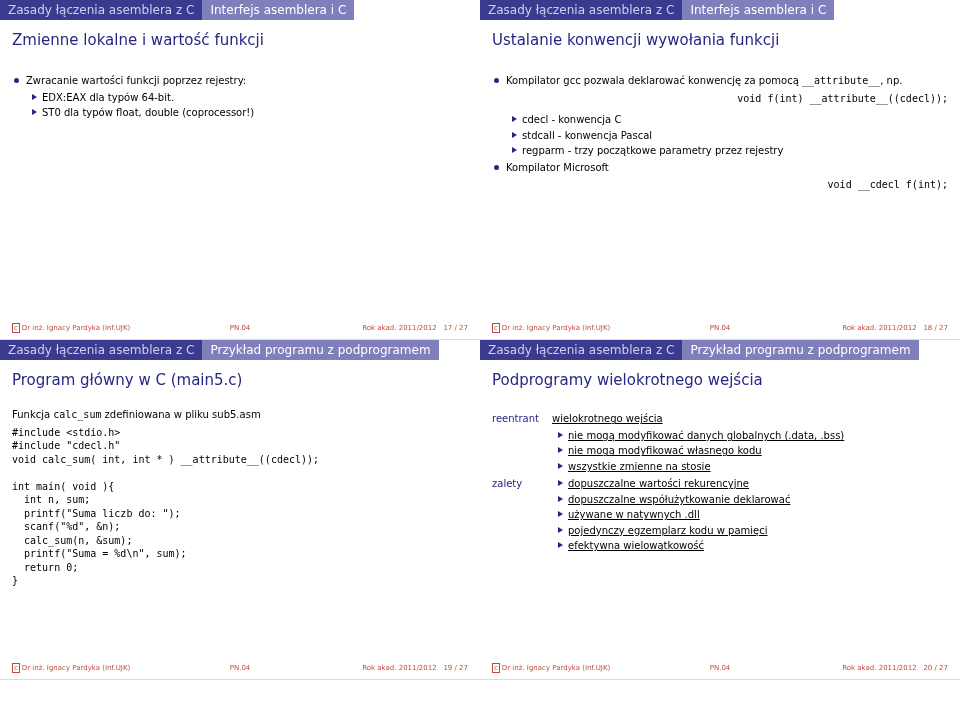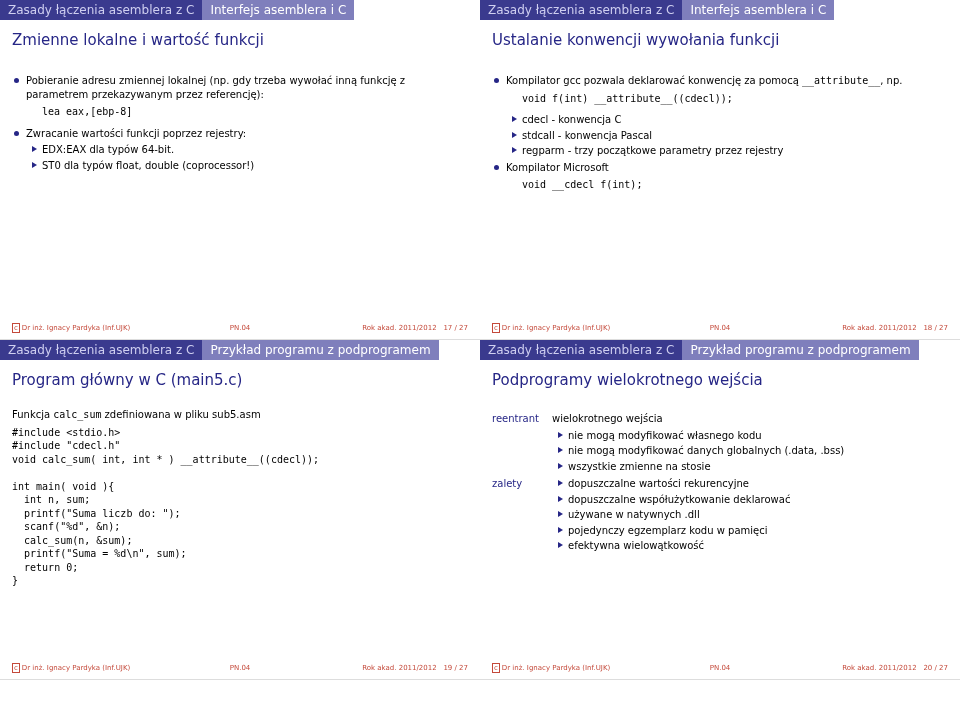--- a/index.html
+++ b/index.html
@@ -69,24 +69,24 @@
   ul.sub > li::before {
     content:"";
     position:absolute;
     left:-10px; top:3px;
     width:0; height:0;
     border-left:5px solid var(--structure);
     border-top:3px solid transparent;
     border-bottom:3px solid transparent;
   }
   .tt { font-family:"DejaVu Sans Mono","Courier New",monospace; font-size:10px; }
-  .block-tt { display:block; margin:4px 0 8px 16px; }
+  .block-tt { display:block; margin:4px 0 8px 16px;text-align:right; }
   dl.description { margin:4px 0; }
   dl.description dt { color:var(--structure); float:left; clear:left; margin-right:8px; }
-  dl.description dd { margin:0 0 4px 60px; }
+  dl.description dd { margin:0 0 4px 60px;text-decoration:underline; }
   .footer {
     margin-top:auto;
     display:flex;
     font-size:7px;
     color:var(--accent);
     padding:4px 0 2px 0;
   }
   .footer .fl { flex:1; }
   .footer .fc { flex:1; text-align:center; }
   .footer .fr { flex:1; text-align:right; }
@@ -101,24 +101,20 @@
 
   <div class="slide">
     <div class="headline">
       <span class="sec">Zasady łączenia asemblera z C</span>
       <span class="sec sub active">Interfejs asemblera i C</span>
     </div>
     <div class="frametitle">Zmienne lokalne i wartość funkcji</div>
     <div class="body">
       <ul class="itemize">
         <li>
-          <span>Pobieranie adresu zmiennej lokalnej (np. gdy trzeba wywołać inną funkcję z parametrem przekazywanym przez referencję):</span>
-          <span class="tt block-tt">lea eax,[ebp-8]</span>
-        </li>
-        <li>
           <span>Zwracanie wartości funkcji poprzez rejestry:</span>
           <ul class="sub">
             <li>EDX:EAX dla typów 64-bit.</li>
             <li>ST0 dla typów float, double (coprocessor!)</li>
           </ul>
         </li>
       </ul>
     </div>
     <div class="footer">
       <span class="fl"><span class="copysym">c</span><span>Dr inż. Ignacy Pardyka (Inf.UJK)</span></span>
@@ -192,22 +188,22 @@
       <span class="sec">Zasady łączenia asemblera z C</span>
       <span class="sec sub active">Przykład programu z podprogramem</span>
     </div>
     <div class="frametitle">Podprogramy wielokrotnego wejścia</div>
     <div class="body">
       <dl class="description">
         <dt>reentrant</dt>
         <dd>
           <span>wielokrotnego wejścia</span>
           <ul class="sub">
+            <li>nie mogą modyfikować danych globalnych (.data, .bss)</li>
             <li>nie mogą modyfikować własnego kodu</li>
-            <li>nie mogą modyfikować danych globalnych (.data, .bss)</li>
             <li>wszystkie zmienne na stosie</li>
           </ul>
         </dd>
         <dt>zalety</dt>
         <dd>
           <ul class="sub" style="margin-top:0;">
             <li>dopuszczalne wartości rekurencyjne</li>
             <li>dopuszczalne współużytkowanie deklarować</li>
             <li>używane w natywnych .dll</li>
             <li>pojedynczy egzemplarz kodu w pamięci</li>

